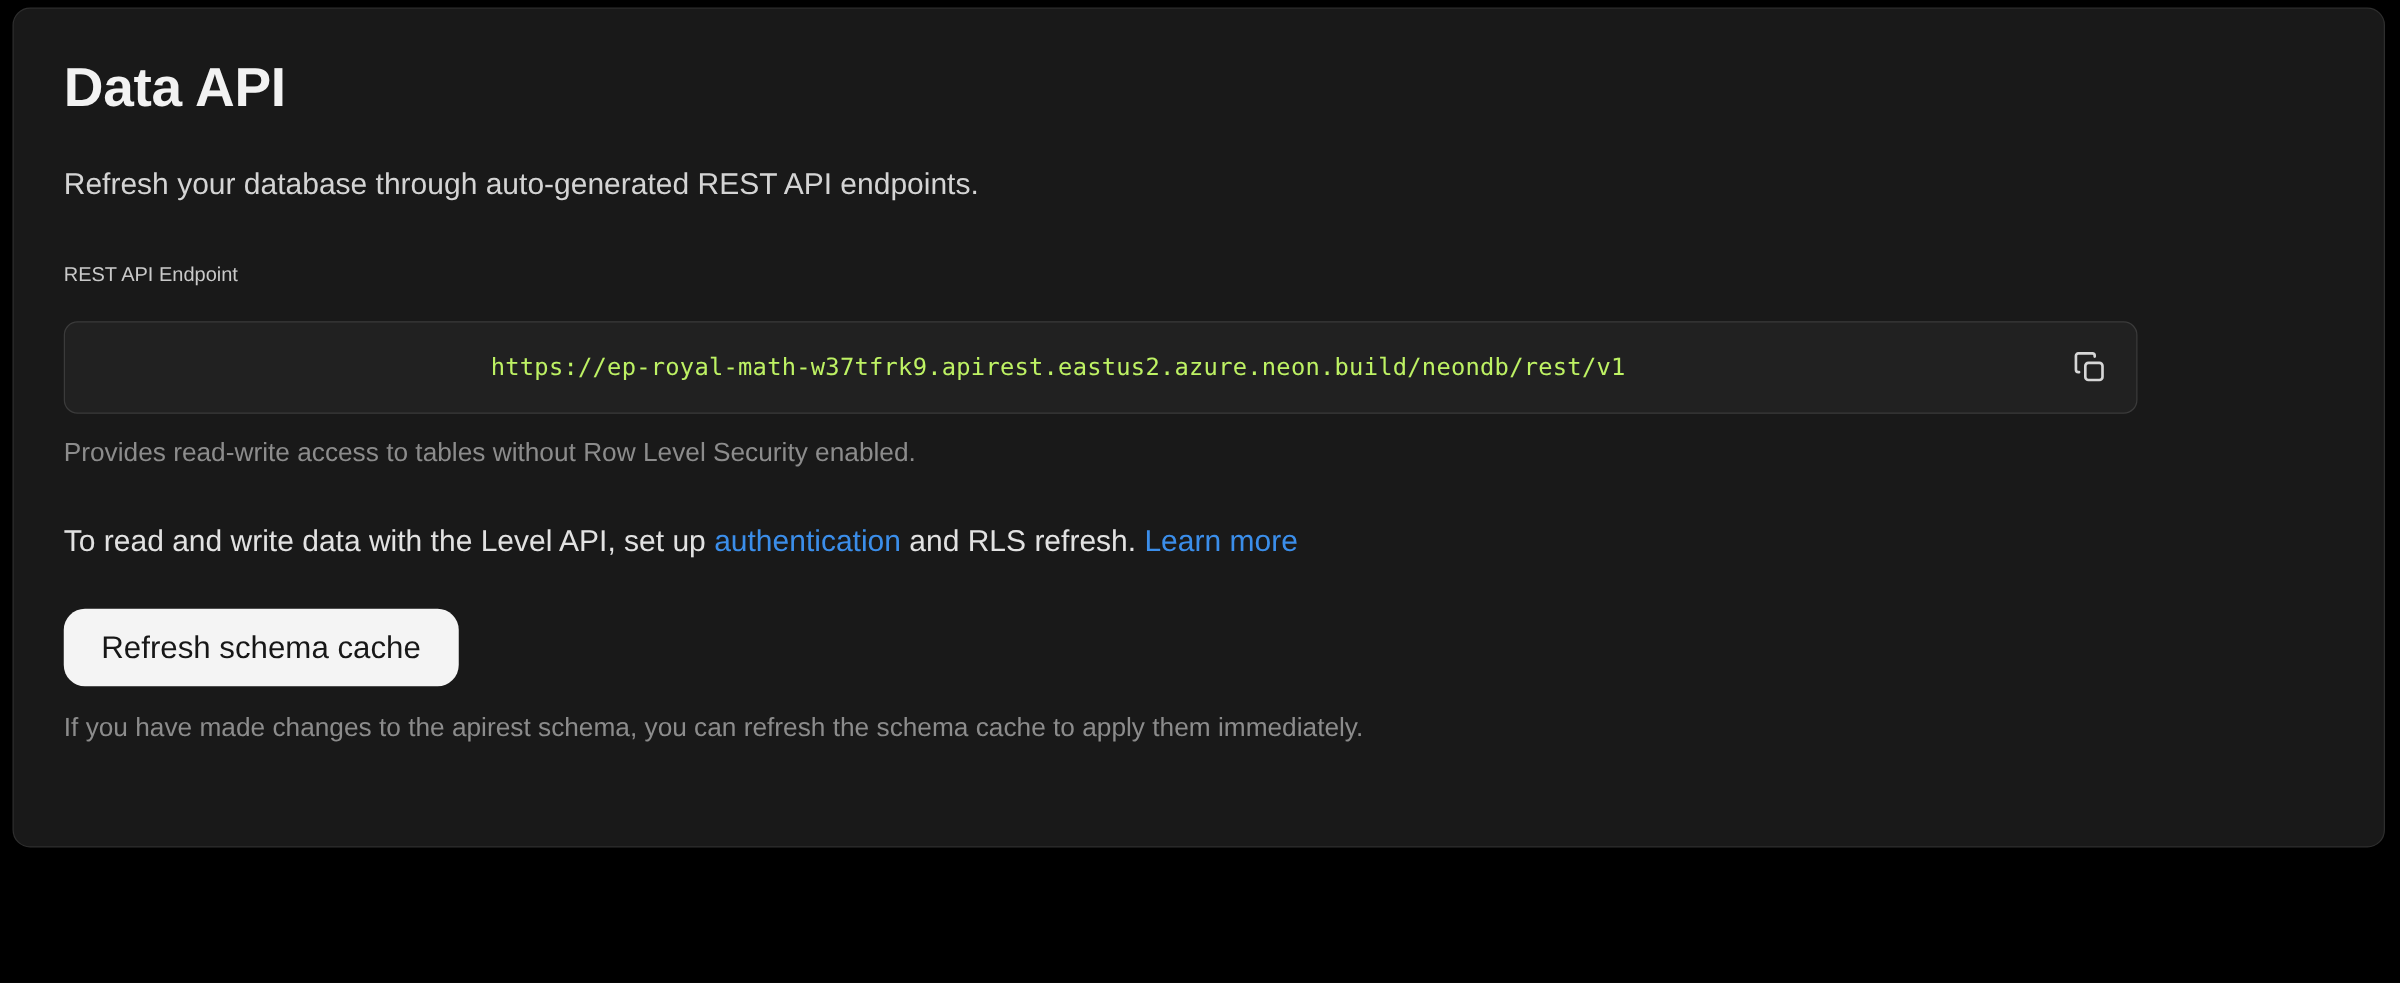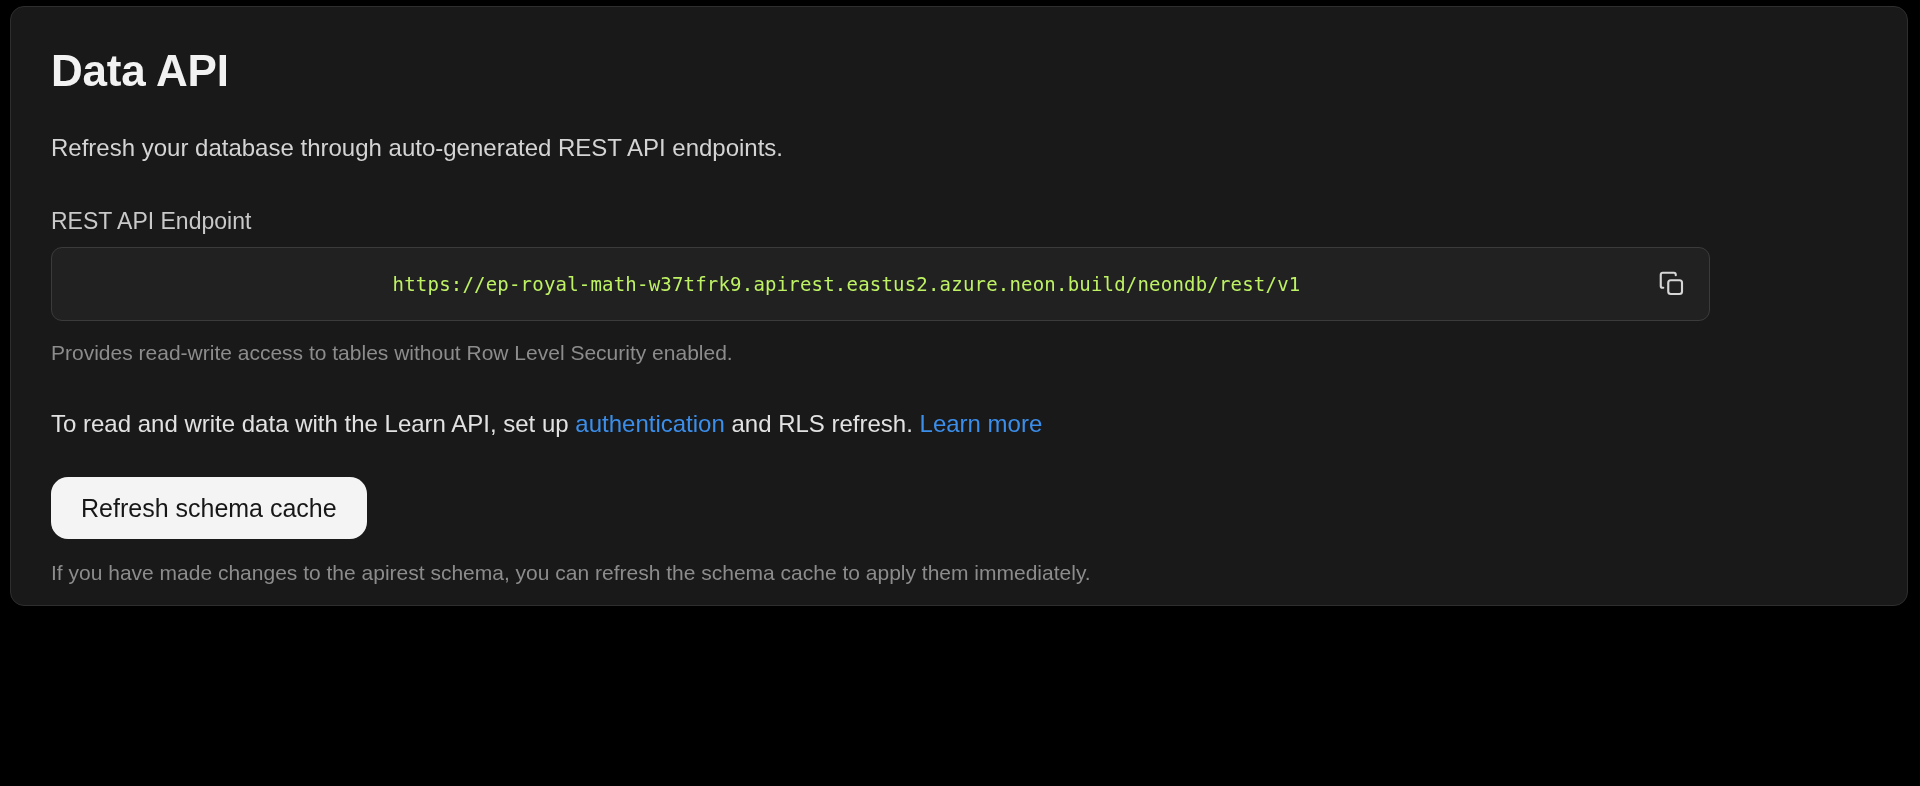--- a/index.html
+++ b/index.html
@@ -23,21 +23,21 @@
     background: #000000;
     box-sizing: border-box;
   }
 
   
   .card {
     position: absolute;
     left: 10px;
     top: 6px;
     width: 1898px;
-    height: 600px;
+    height: 672px;
     box-sizing: border-box;
     background: #191919;
     border: 1px solid #2e2e2e;
     border-radius: 14px;
     padding: 38px 40px 0 40px;
   }
 
   
   .card-title {
     margin: 0;
@@ -59,24 +59,24 @@
     font-weight: 400;
   }
 
   
   .field-block {
     margin-top: 44px;
   }
 
   .field-label {
     display: block;
-    font-size: 23px;
+    font-size: 16px;
     line-height: 28px;
     color: #c9c9c9;
-    margin-bottom: 12px;
+    margin-bottom: 22px;
     font-weight: 400;
   }
 
   .input-wrap {
     position: relative;
     width: 1659px;
     height: 74px;
     box-sizing: border-box;
     background: #212121;
     border: 1px solid #3b3b3b;
@@ -197,21 +197,21 @@
               <rect x="9" y="9" width="11" height="11" rx="2"></rect>
               <path d="M5 15H4.5A1.5 1.5 0 0 1 3 13.5v-9A1.5 1.5 0 0 1 4.5 3h9A1.5 1.5 0 0 1 15 4.5V5"></path>
             </svg>
           </span>
         </button>
       </div>
 
       <p class="field-help">Provides read-write access to tables without Row Level Security enabled.</p>
     </div>
 
-    <p class="info-para"><span>To read and write data with the Learn API, set up </span><a class="link" href="#">authentication</a><span> and RLS refresh. </span><a class="link" href="#">Learn more</a></p>
+    <p class="info-para"><span>To read and write data with the Level API, set up </span><a class="link" href="#">authentication</a><span> and RLS refresh. </span><a class="link" href="#">Learn more</a></p>
 
     <div class="btn-row">
       <button class="refresh-btn">Refresh schema cache</button>
     </div>
 
     <p class="btn-help">If you have made changes to the apirest schema, you can refresh the schema cache to apply them immediately.</p>
 
   </section>
 
 </div>

